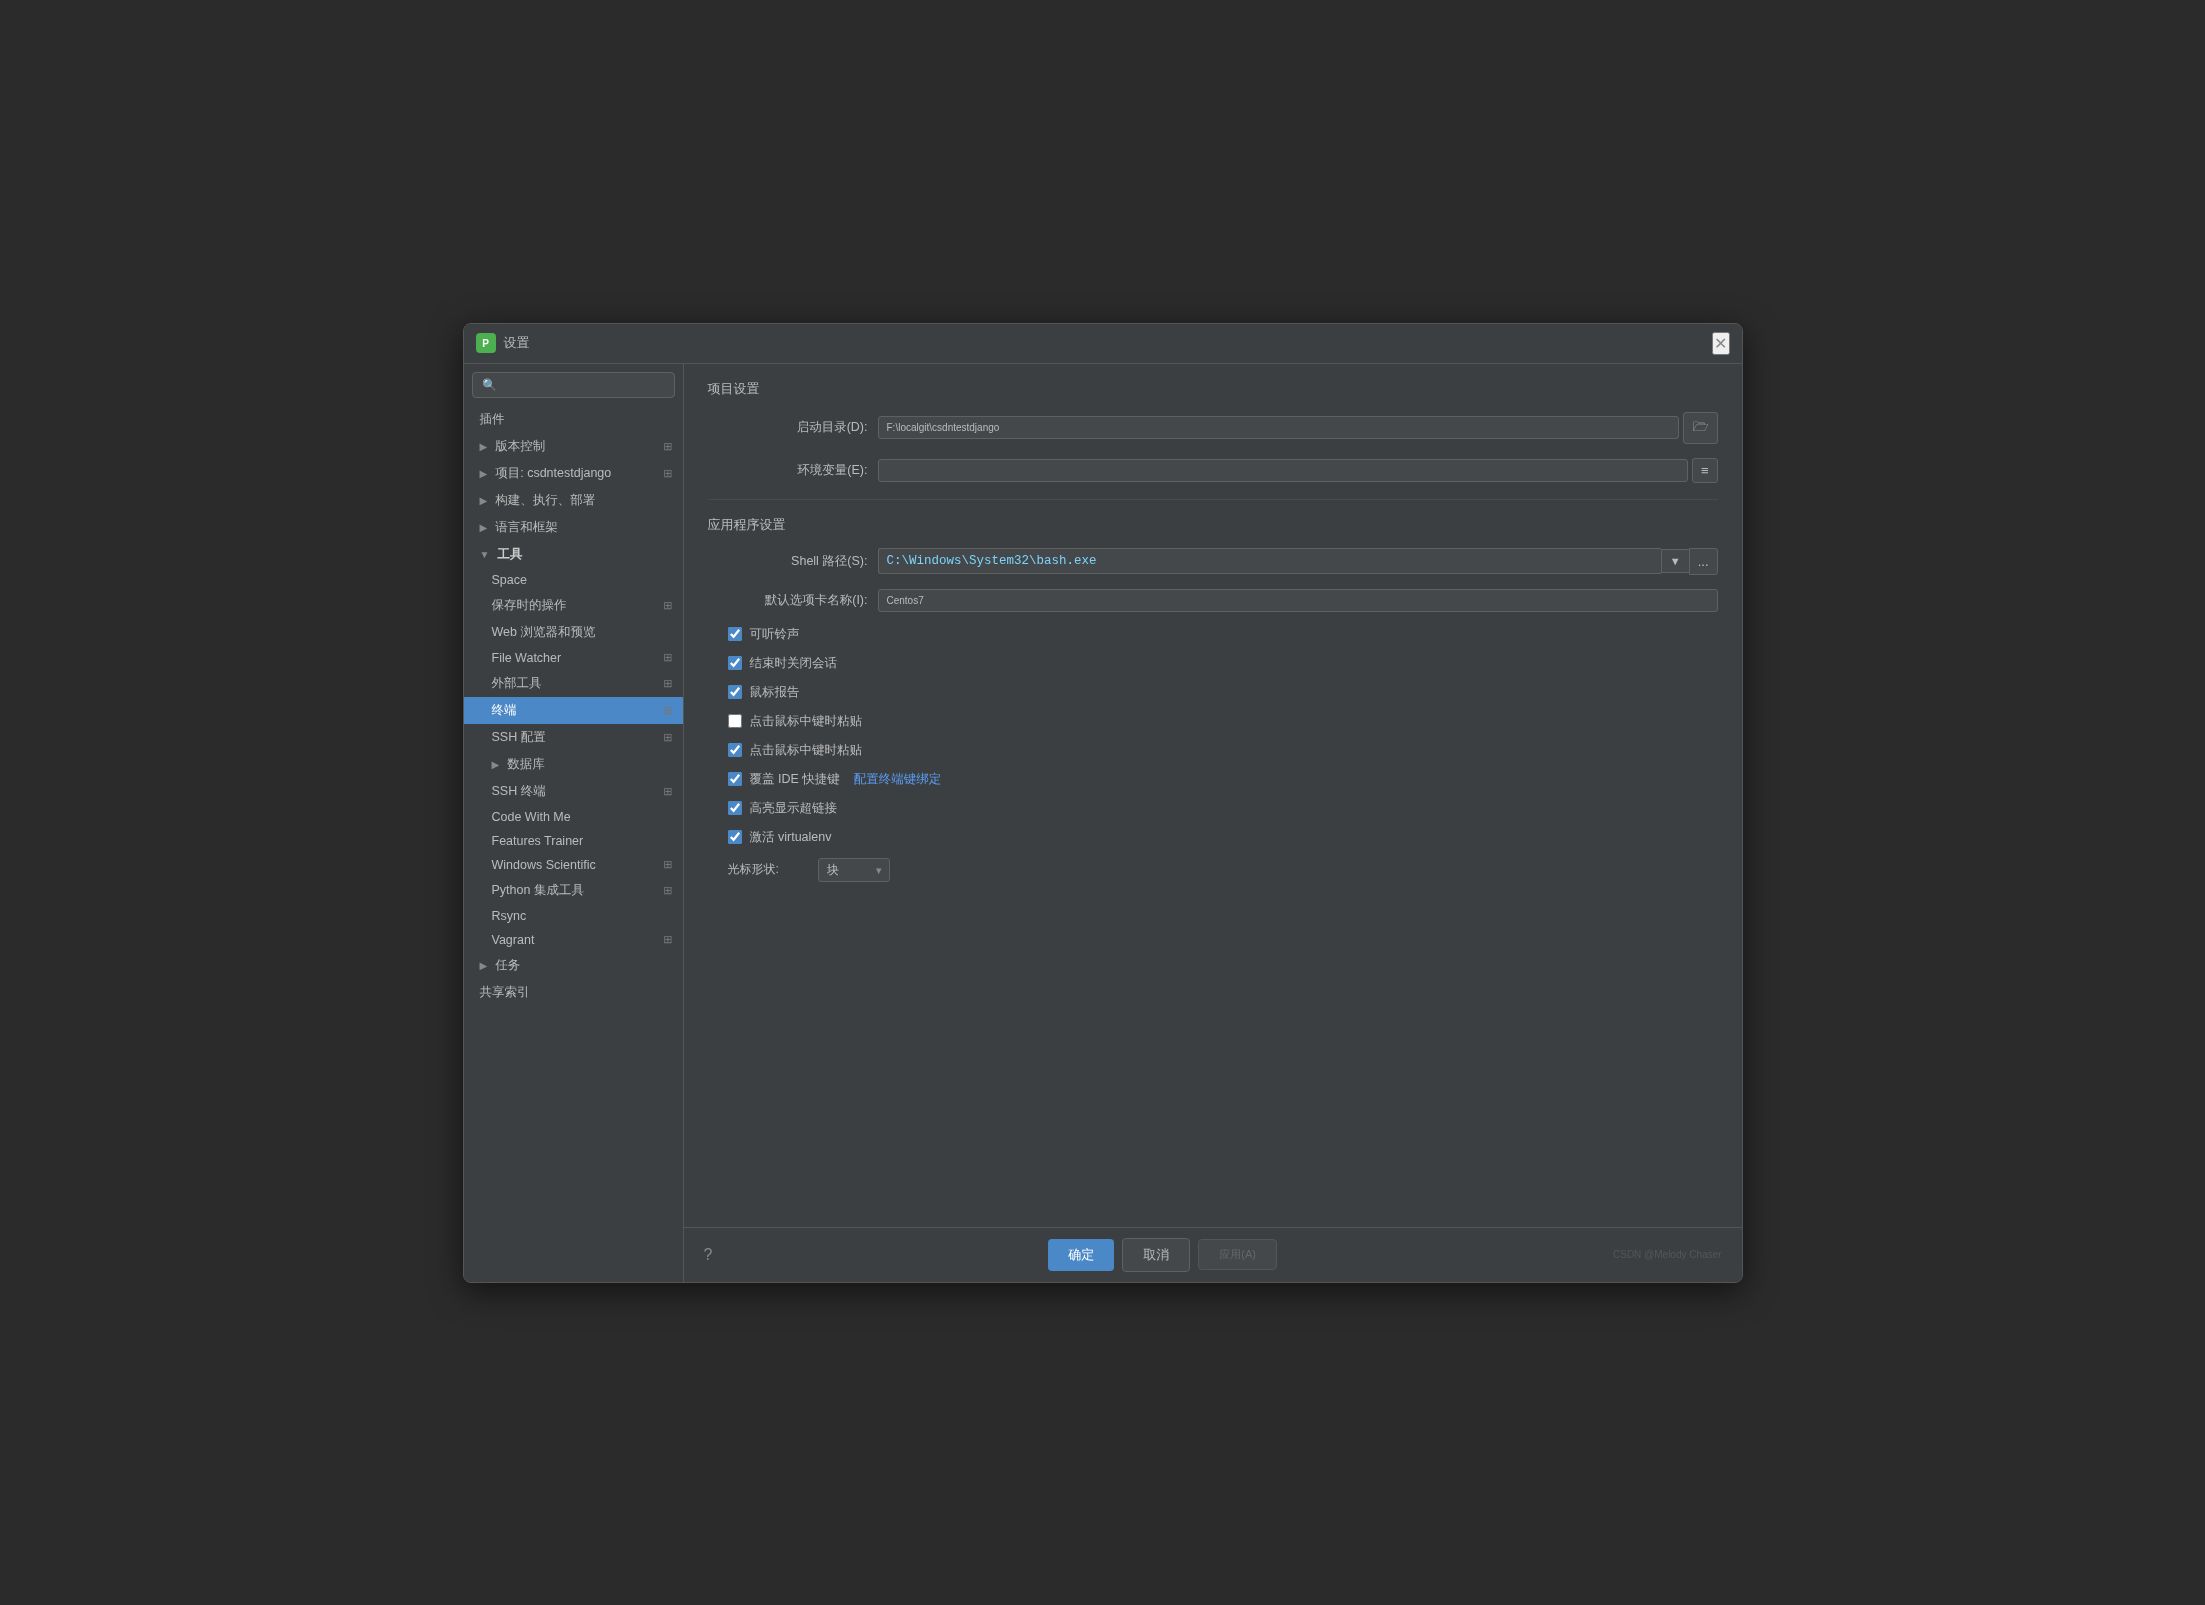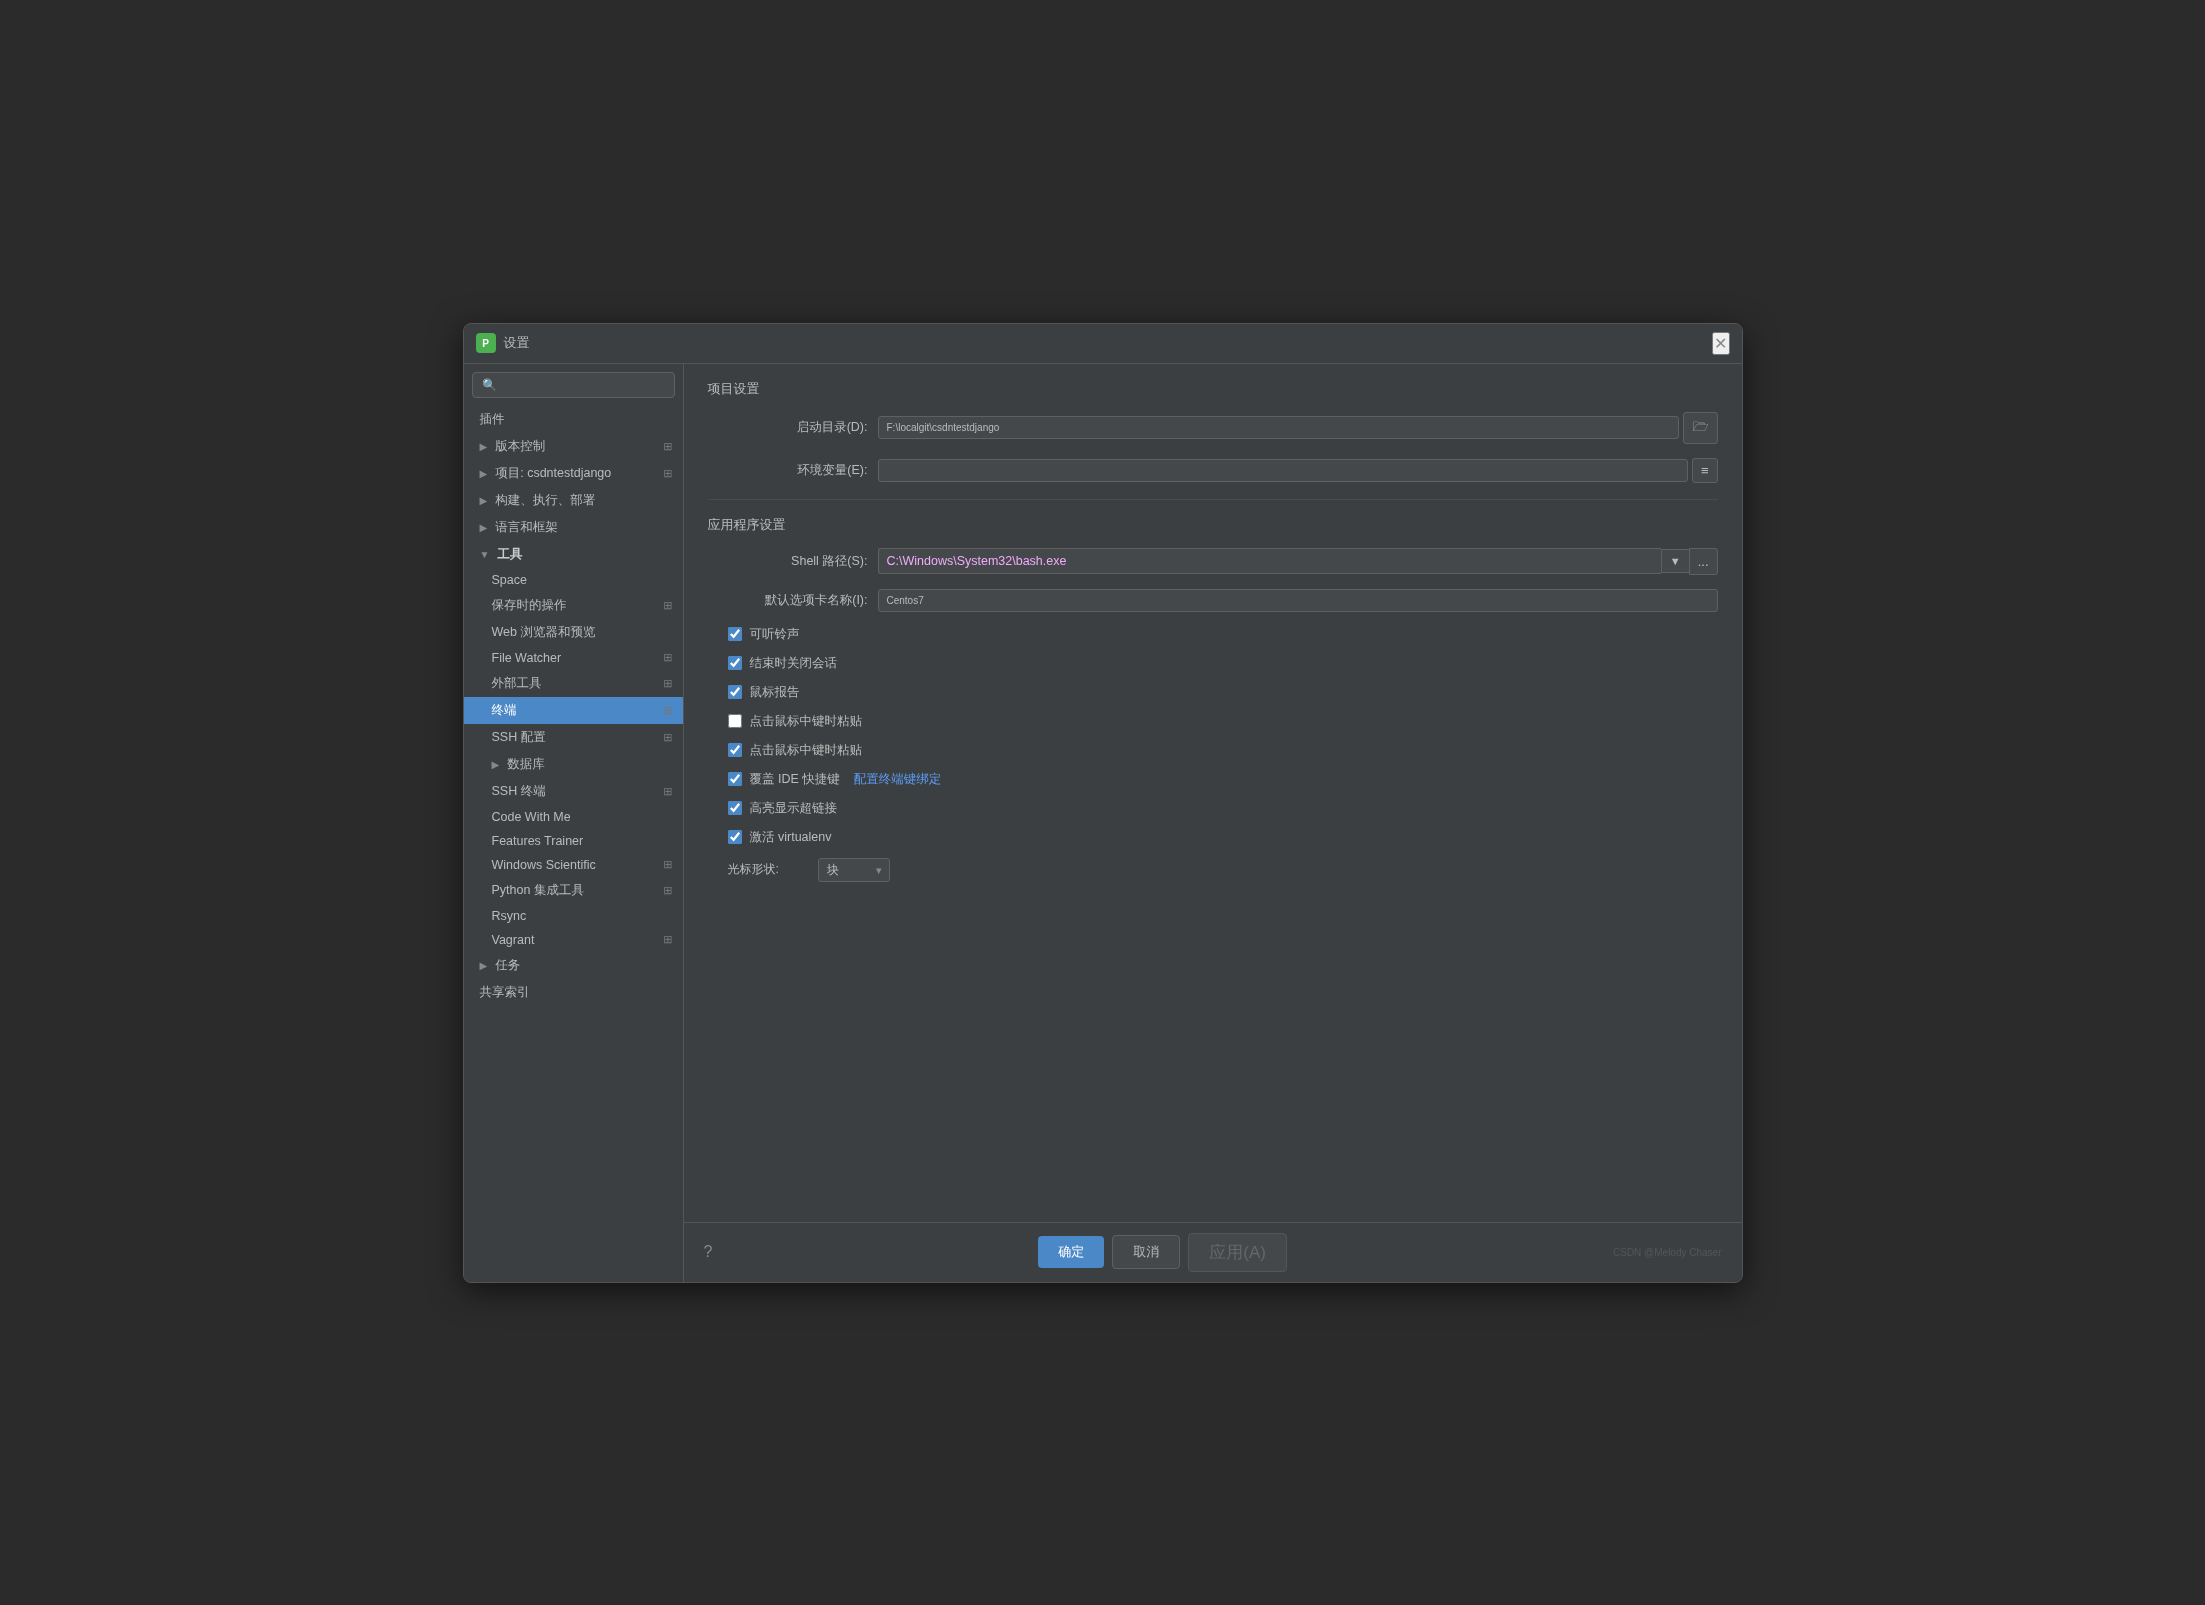--- a/index.html
+++ b/index.html
@@ -218,24 +218,25 @@
       align-items: center;
       gap: 0;
     }
     .form-select {
       flex: 1;
       background: #45484a;
       border: 1px solid #606060;
       border-right: none;
       border-radius: 3px 0 0 3px;
       padding: 5px 8px;
-      color: #f0abfc;
+      color: #7dd3fc;
       font-size: 12.5px;
       outline: none;
       appearance: none;
+      font-family: Liberation Mono, monospace;
     }
     .select-arrow-btn {
       background: #45484a;
       border: 1px solid #606060;
       border-right: none;
       padding: 5px 8px;
       color: #bbb;
       cursor: pointer;
       font-size: 11px;
     }
@@ -341,21 +342,21 @@
       padding: 7px 20px;
       font-size: 13px;
       cursor: pointer;
     }
     .btn-disabled {
       background: #45484a;
       color: #666;
       border: 1px solid #555;
       border-radius: 4px;
       padding: 7px 20px;
-      font-size: 17px;
+      font-size: 11px;
       cursor: default;
     }
     .footer-left {
       margin-right: auto;
     }
     .footer-help {
       color: #888;
       font-size: 16px;
       cursor: pointer;
       background: none;

